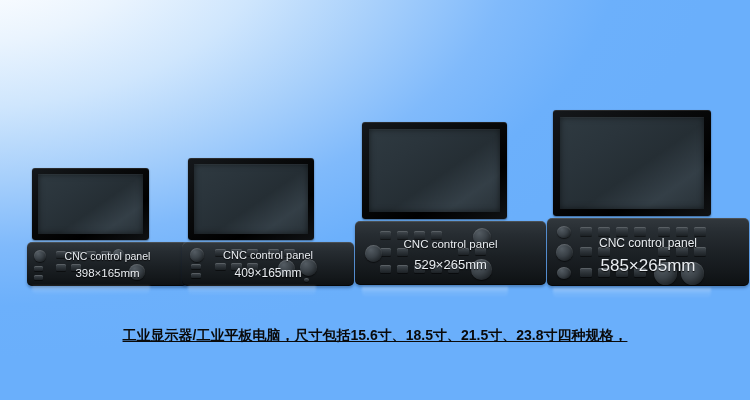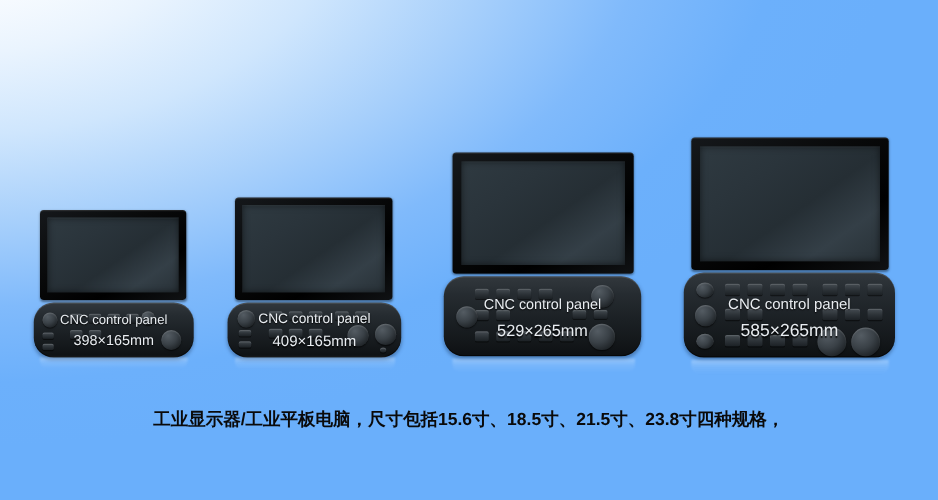--- a/index.html
+++ b/index.html
@@ -29,23 +29,24 @@
     box-shadow:0 1px 2px rgba(0,0,0,.45), inset 0 1px 0 rgba(255,255,255,.10);
   }
   .screen{
     position:absolute;
     background:linear-gradient(145deg,#2f3a41 0%,#2a343b 30%,#252e34 55%,#343f47 78%,#283137 100%);
     box-shadow:inset 0 0 6px rgba(0,0,0,.55), inset 0 1px 0 rgba(255,255,255,.05);
   }
   .panel{
     position:relative;
     background:linear-gradient(180deg,#32383d 0%,#262c31 22%,#1b2024 55%,#14181b 80%,#0d1012 100%);
-    border-radius:16px;
+    border-radius:5px;
     box-shadow:0 2px 3px rgba(10,30,60,.35), inset 0 1px 0 rgba(255,255,255,.12), inset 0 -1px 0 rgba(0,0,0,.5);
     overflow:hidden;
+    padding-left:33px;
   }
   .panel .ptext{
     position:absolute;left:0;width:100%;text-align:center;color:#e9edf1;
     font-weight:normal;z-index:6;text-shadow:0 1px 1px rgba(0,0,0,.85);
     white-space:nowrap;
   }
   .btn{
     position:absolute;border-radius:1.5px;
     background:linear-gradient(180deg,#454c52 0%,#2c3237 55%,#1c2125 100%);
     box-shadow:inset 0 1px 0 rgba(255,255,255,.12), 0 1px 0 rgba(0,0,0,.5);
@@ -58,21 +59,21 @@
   .reflect{
     position:absolute;border-radius:0 0 6px 6px;
     background:linear-gradient(180deg, rgba(255,255,255,.30) 0%, rgba(255,255,255,.10) 45%, rgba(255,255,255,0) 100%);
     filter:blur(1px);
   }
   
   #caption{
     position:absolute;left:0;width:750px;top:325px;text-align:center;
     color:#0a0a0a;font-size:14px;font-weight:bold;line-height:20px;
   }
-  #caption div{white-space:nowrap;}
+  #caption div{white-space:nowrap;text-decoration:underline;}
 </style>
 </head>
 <body>
 
 <div id="stage">
 
 
   <div class="device" style="left:32px;top:168px;">
     <div class="monitor" style="width:117px;height:72px;">
       <div class="screen" style="left:6px;top:6px;right:6px;bottom:6px;"></div>
@@ -167,21 +168,21 @@
       <span class="btn" style="left:111px;top:29px;width:12px;height:9px;"></span>
       <span class="btn" style="left:129px;top:29px;width:12px;height:9px;"></span>
       <span class="btn" style="left:147px;top:29px;width:12px;height:9px;"></span>
       <span class="btn" style="left:33px;top:50px;width:12px;height:9px;"></span>
       <span class="btn" style="left:51px;top:50px;width:12px;height:9px;"></span>
       <span class="btn" style="left:69px;top:50px;width:12px;height:9px;"></span>
       <span class="btn" style="left:87px;top:50px;width:12px;height:9px;"></span>
       <span class="knob" style="left:107px;top:44px;width:23px;height:23px;"></span>
       <span class="knob" style="left:134px;top:44px;width:23px;height:23px;"></span>
       <span class="ptext" style="top:18px;font-size:12px;">CNC control panel</span>
-      <span class="ptext" style="top:38px;font-size:14px;">585×265mm</span>
+      <span class="ptext" style="top:38px;font-size:17px;">585×265mm</span>
     </div>
     <div class="reflect" style="left:0px;top:178px;width:158px;height:11px;"></div>
   </div>
 
   <div id="caption">
     <div>工业显示器/工业平板电脑，尺寸包括15.6寸、18.5寸、21.5寸、23.8寸四种规格，</div>
   </div>
 
 </div>
 

